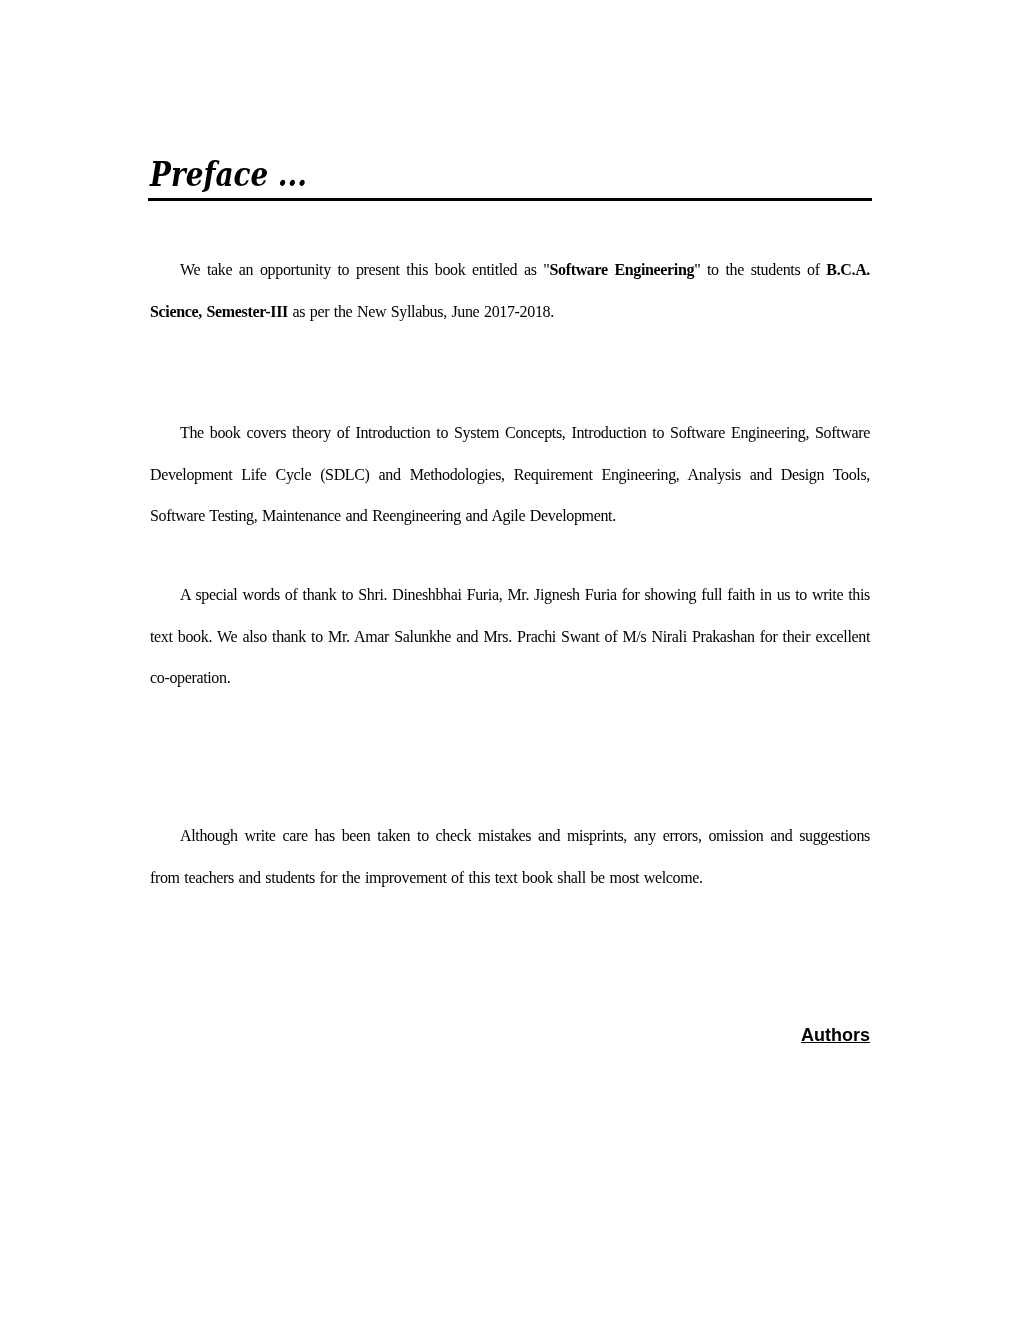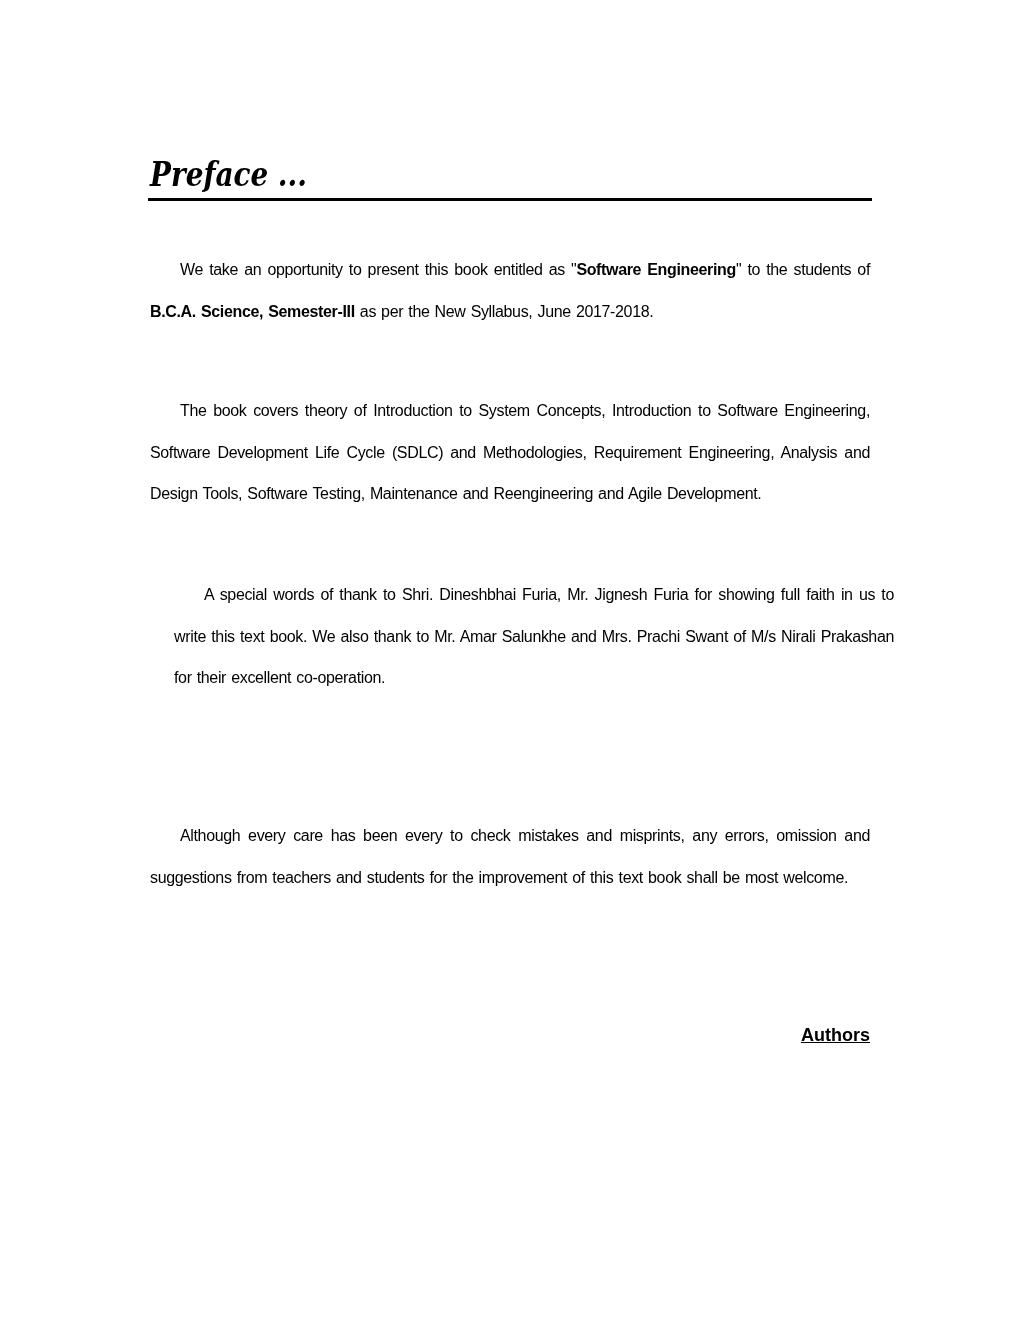--- a/index.html
+++ b/index.html
@@ -40,38 +40,38 @@
       left: 148px;
       top: 198px;
       width: 724px;
       height: 3px;
       background: #000000;
     }
     .body-text {
       position: absolute;
       left: 150px;
       width: 720px;
-      font-family: Liberation Sans, sans-serif;
+      font-family: Liberation Serif, serif;
       font-size: 16px;
       line-height: 41.7px;
       text-align: justify;
       letter-spacing: -0.35px;
       word-spacing: 1px;
     }
     .para {
       margin: 0;
       text-indent: 30px;
       text-align: justify;
     }
     .para b {
       font-weight: bold;
     }
     #p1 { top: 249px; }
-    #p2 { top: 390px; }
-    #p3 { top: 574px; margin-left: 24px; }
+    #p2 { top: 412px; }
+    #p3 { top: 574px; }
     #p4 { top: 715px; }
     #p5 { top: 815px; }
     .signature {
       position: absolute;
       right: 150px;
       top: 1022px;
       font-family: "Liberation Sans", sans-serif;
       font-weight: bold;
       font-size: 18px;
       line-height: 26px;
@@ -92,17 +92,17 @@
   <div class="body-text" id="p2">
     <p class="para">The book covers theory of Introduction to System Concepts, Introduction to Software Engineering, Software Development Life Cycle (SDLC) and Methodologies, Requirement Engineering, Analysis and Design Tools, Software Testing, Maintenance and Reengineering and Agile Development.</p>
   </div>
 
   <div class="body-text" id="p3">
     <p class="para">A special words of thank to Shri. Dineshbhai Furia, Mr. Jignesh Furia for showing full faith in us to write this text book. We also thank to Mr. Amar Salunkhe and Mrs. Prachi Swant of M/s Nirali Prakashan for their excellent co-operation.</p>
   </div>
 
 
   <div class="body-text" id="p5">
-    <p class="para">Although every care has been every to check mistakes and misprints, any errors, omission and suggestions from teachers and students for the improvement of this text book shall be most welcome.</p>
+    <p class="para">Although write care has been taken to check mistakes and misprints, any errors, omission and suggestions from teachers and students for the improvement of this text book shall be most welcome.</p>
   </div>
 
   <div class="signature">Authors</div>
 </div>
 
 </body></html>

